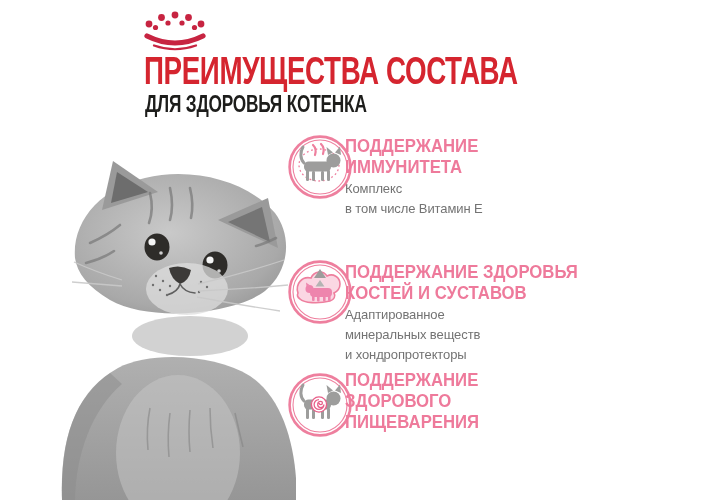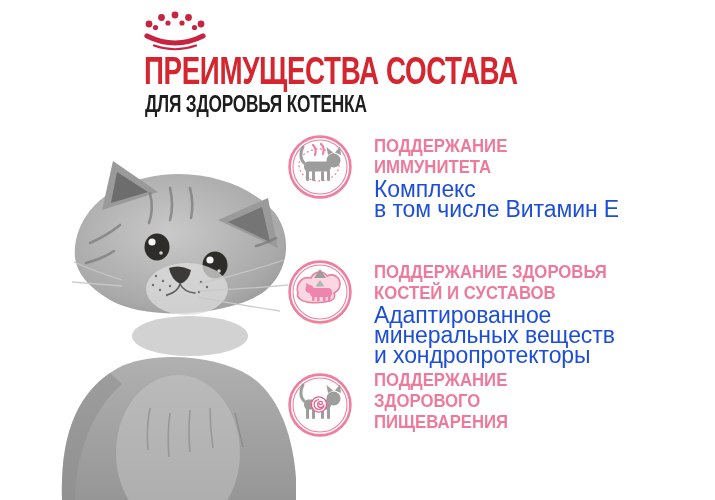--- a/index.html
+++ b/index.html
@@ -19,27 +19,27 @@
     position:absolute;left:145px;top:92px;margin:0;
     font-size:24px;line-height:1;font-weight:bold;color:#1d1d1b;
     white-space:nowrap;transform:scaleX(.72);transform-origin:0 0;
     letter-spacing:-.3px;
   }
   
   .kitten{position:absolute;left:50px;top:158px;width:248px;height:342px;}
   
   .benefit{position:absolute;left:288px;width:370px;}
   .icon-wrap{position:absolute;left:0;top:0;width:64px;height:64px;}
-  .btext{margin-left:86px;}
+  .btext{margin-left:57px;}
   .bhead{
     margin:0;font-size:18px;line-height:21px;font-weight:bold;color:#ee7a9b;
     white-space:nowrap;transform:scaleX(.93);transform-origin:0 0;
   }
   .bbody{
-    margin:1px 0 0 0;font-size:23px;line-height:20px;color:#1d4ed8;
+    margin:1px 0 0 0;font-size:13px;line-height:20px;color:#737373;
     white-space:nowrap;letter-spacing:-.1px;
   }
   .hl,.bl{display:block;}
 </style>
 </head>
 <body>
 
 <div class="canvas">
 
   <svg class="crown" viewBox="0 0 66 44">

